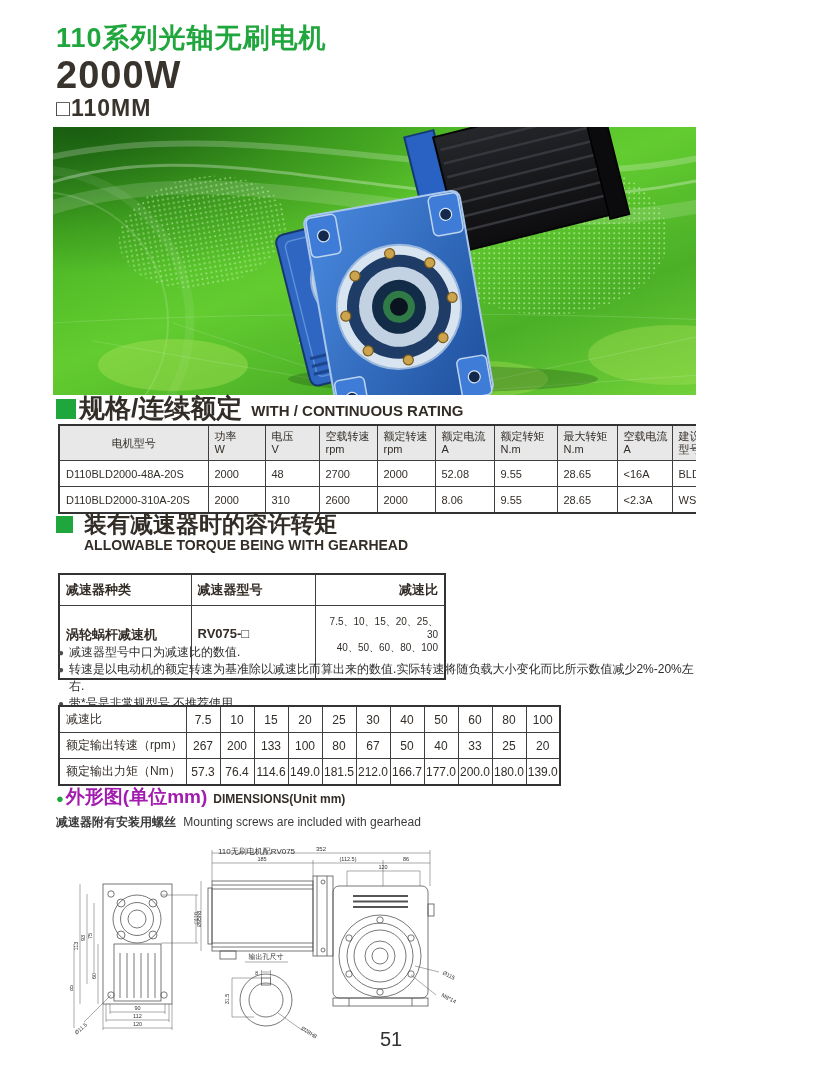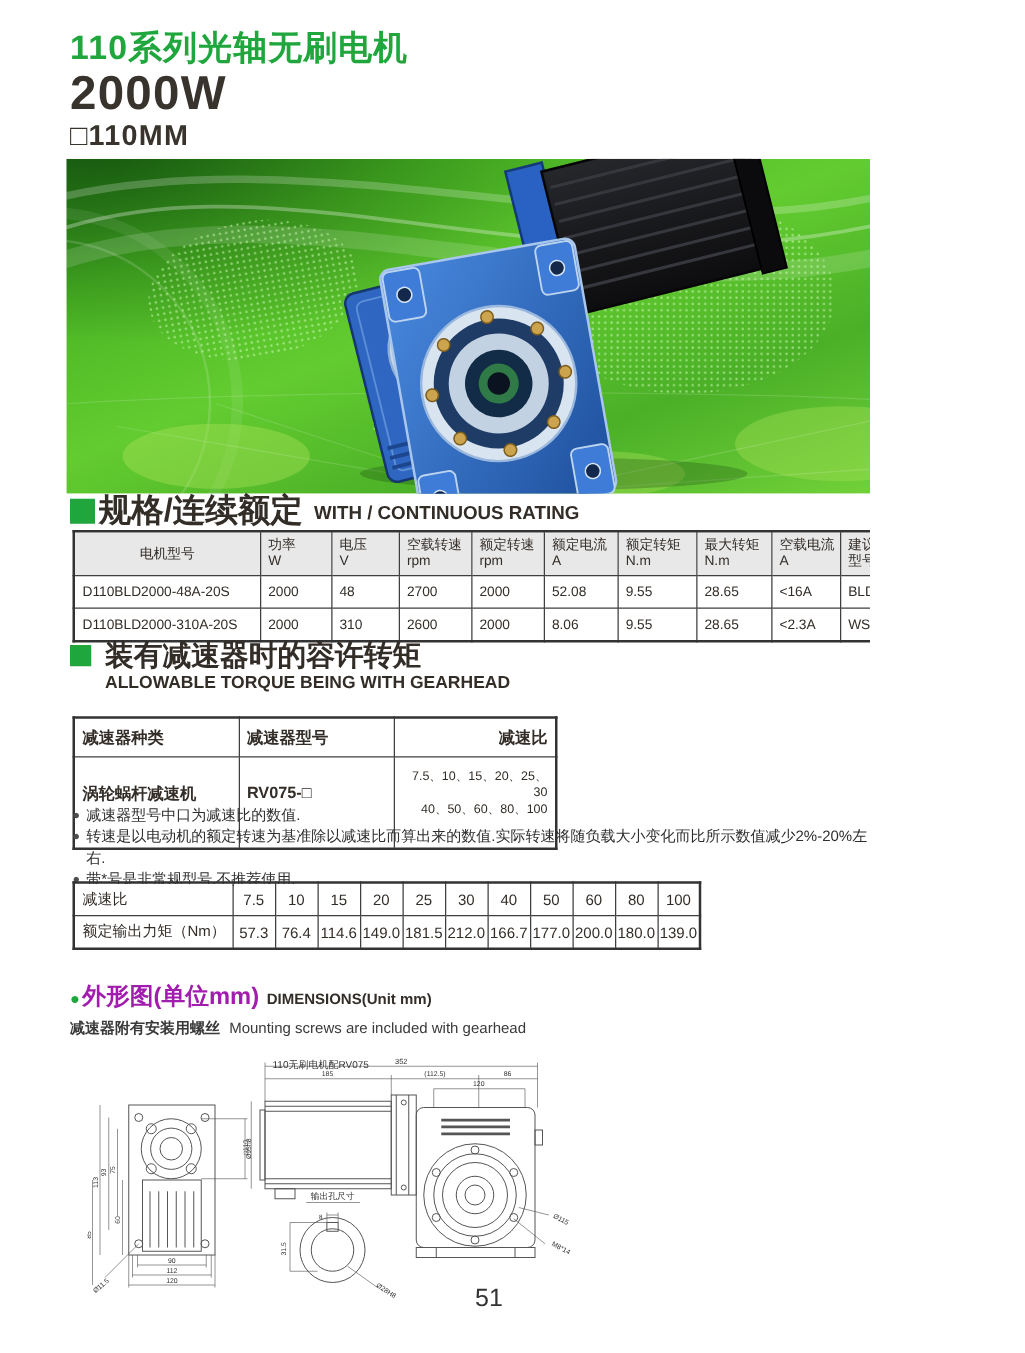--- a/index.html
+++ b/index.html
@@ -328,20 +328,34 @@
       <td>20</td>
       <td>25</td>
       <td>30</td>
       <td>40</td>
       <td>50</td>
       <td>60</td>
       <td>80</td>
       <td>100</td>
     </tr>
     <tr>
+      <td class="lbl">额定输出转速（rpm）</td>
+      <td>267</td>
+      <td>200</td>
+      <td>133</td>
+      <td>100</td>
+      <td>80</td>
+      <td>67</td>
+      <td>50</td>
+      <td>40</td>
+      <td>33</td>
+      <td>25</td>
+      <td>20</td>
+    </tr>
+    <tr>
       <td class="lbl">额定输出力矩（Nm）</td>
       <td>57.3</td>
       <td>76.4</td>
       <td>114.6</td>
       <td>149.0</td>
       <td>181.5</td>
       <td>212.0</td>
       <td>166.7</td>
       <td>177.0</td>
       <td>200.0</td>

